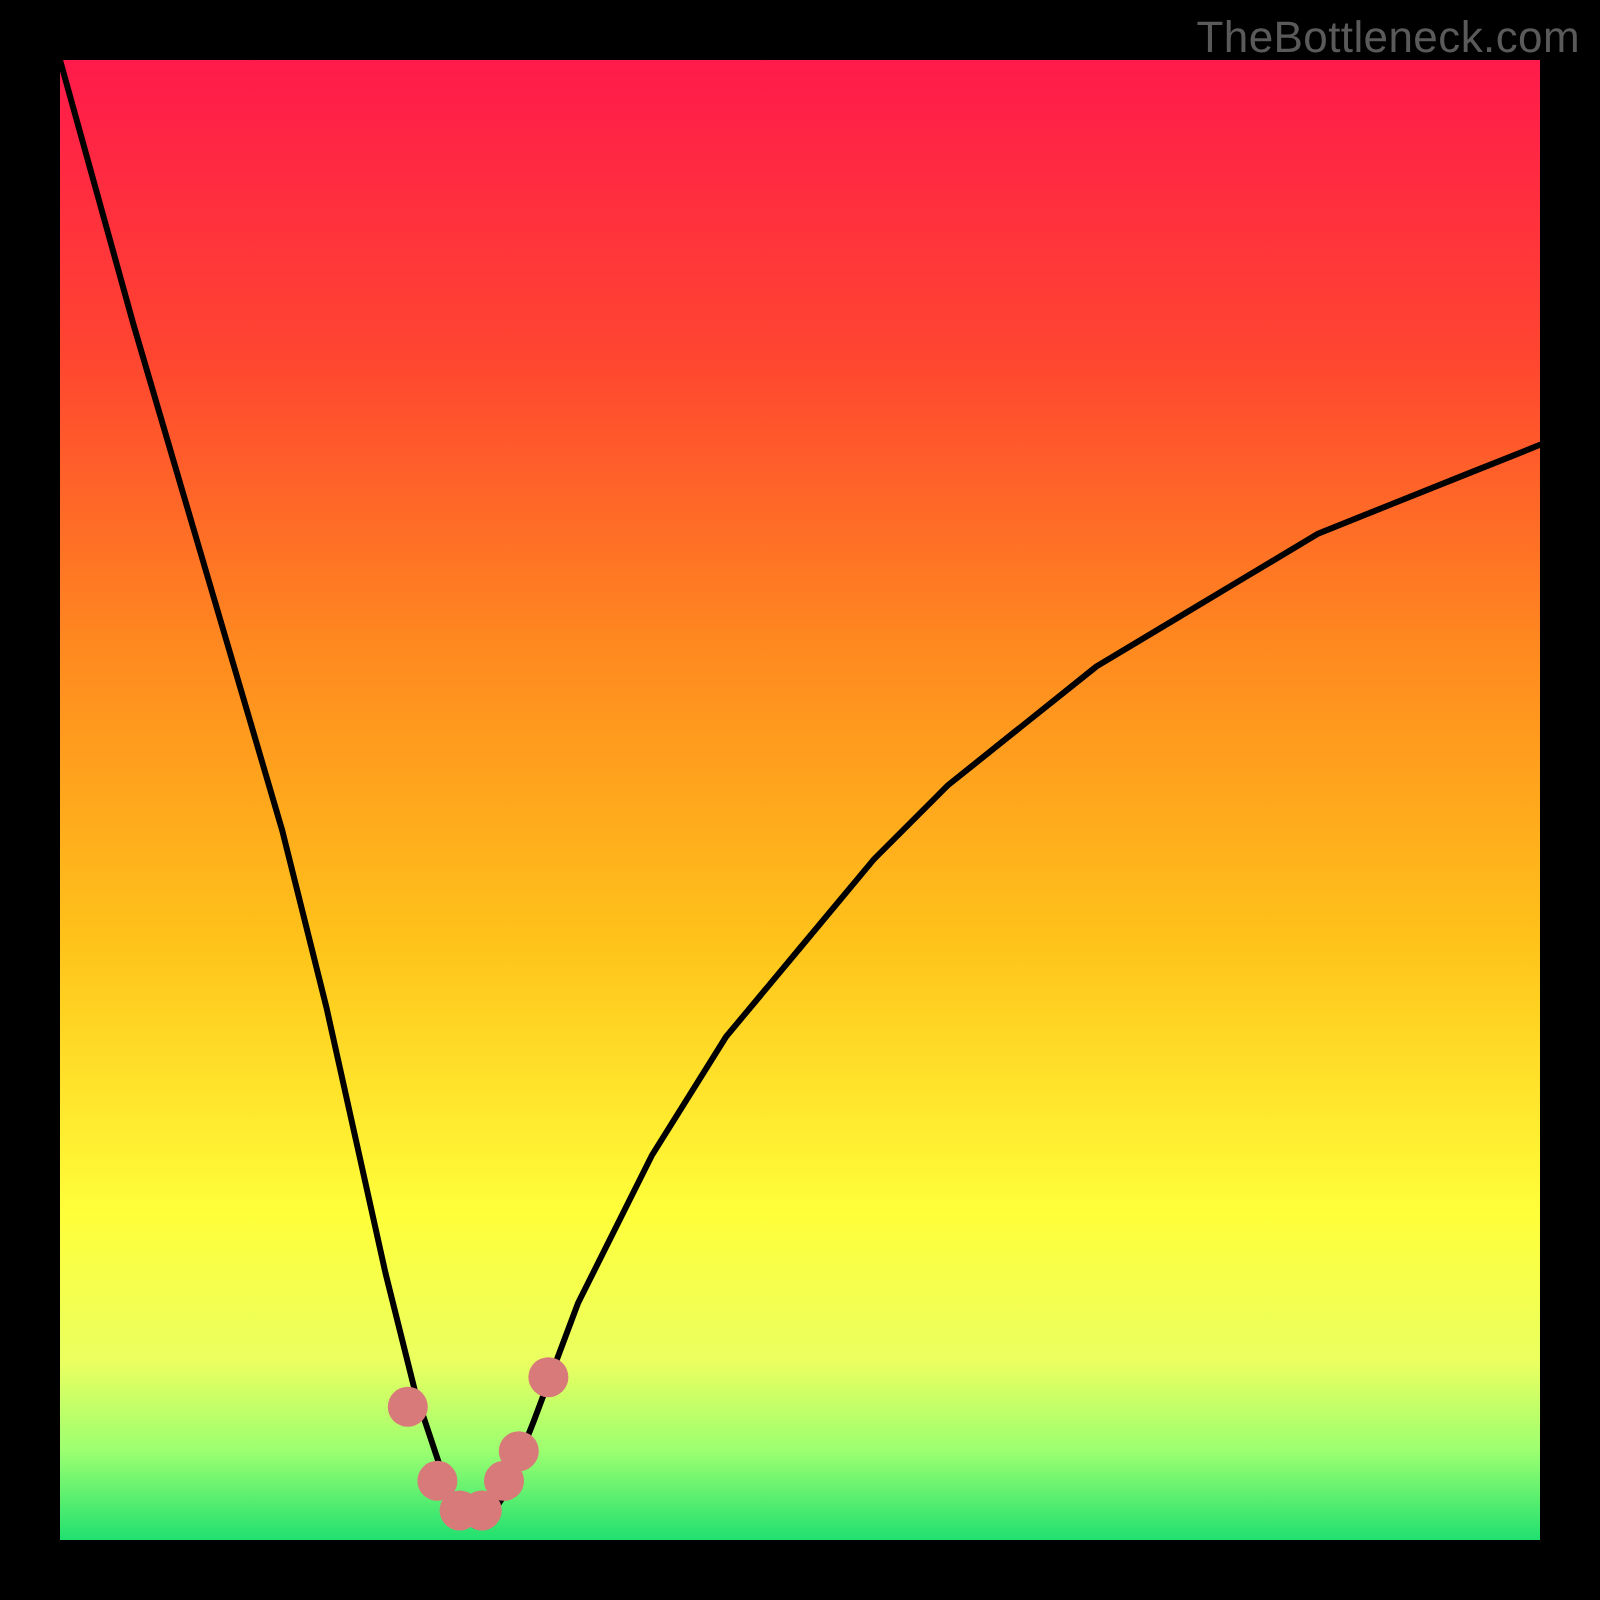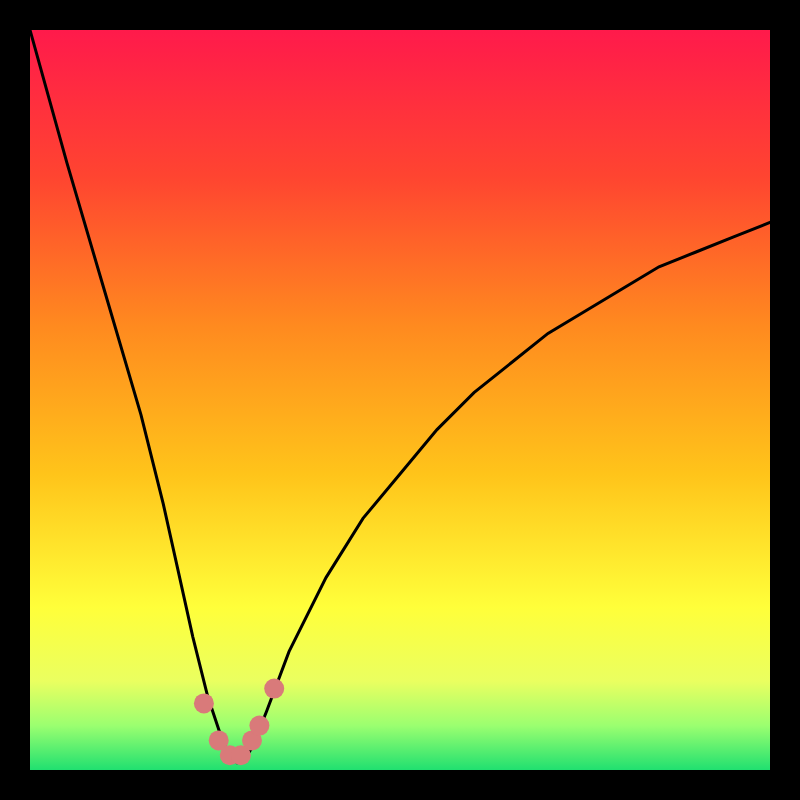--- a/index.html
+++ b/index.html
@@ -35,20 +35,21 @@
     height: 740px;
   }
   .plot svg {
     display: block;
   }
 </style>
 </head>
 <body>
 
 <div class="frame">
+  <div class="watermark">TheBottleneck.com</div>
 
   <div class="plot">
     <svg id="chart-svg" width="740" height="740" viewBox="0 0 740 740" preserveAspectRatio="none">
       <defs>
         <linearGradient id="bg-grad" x1="0" y1="0" x2="0" y2="1">
             <stop offset="0%" stop-color="#ff1a4b"></stop>
             <stop offset="20%" stop-color="#ff4530"></stop>
             <stop offset="40%" stop-color="#ff8a1f"></stop>
             <stop offset="60%" stop-color="#ffc41a"></stop>
             <stop offset="78%" stop-color="#ffff3a"></stop>

